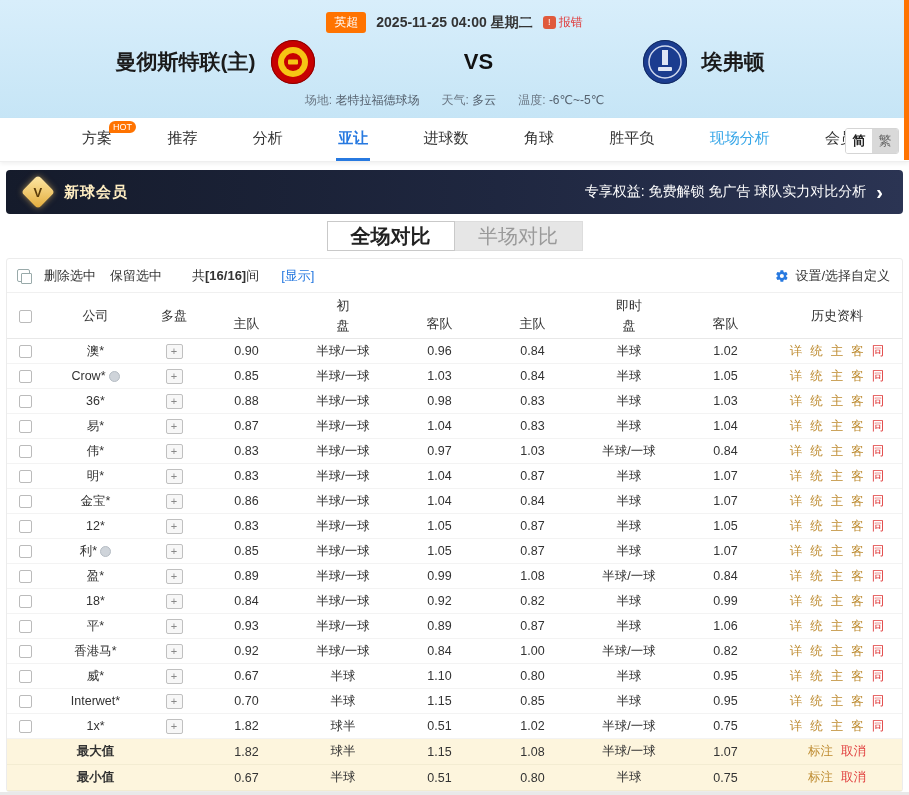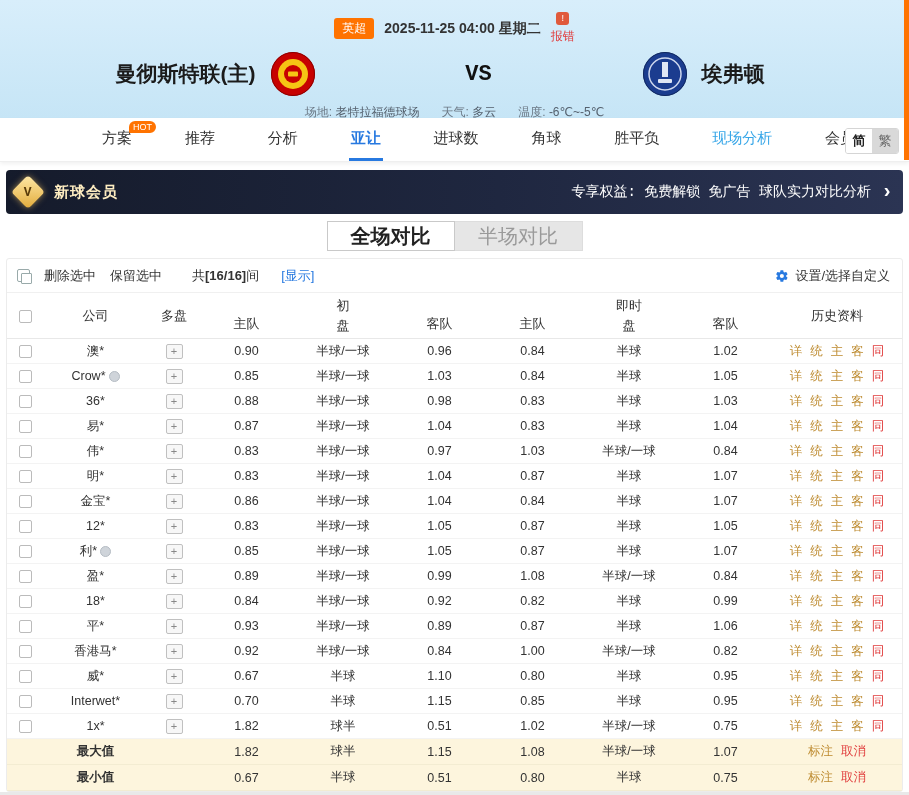--- a/index.html
+++ b/index.html
@@ -6,47 +6,47 @@
   html,body{width:909px;}
   body{height:795px;background:#e9e9e9;font-family:"Liberation Sans","DejaVu Sans",sans-serif;position:relative;overflow:hidden;}
   .page{background:#fff;min-height:789px;position:relative;}
   .edge-accent{position:absolute;right:0;top:0;width:5px;height:160px;background:#ff7300;z-index:9;}
 
   
   .header{height:118px;background:linear-gradient(180deg,#d8eefb,#c6e5f6);position:relative;}
   .header-top{display:flex;justify-content:center;align-items:center;gap:10px;padding-top:12px;}
   .league-badge{background:#ff7300;color:#fff;font-size:12px;padding:2px 8px;border-radius:3px;}
   .match-datetime{font-size:14px;color:#333;font-weight:bold;}
-  .report-error{color:#e03c3c;font-size:12px;display:flex;align-items:center;gap:3px;cursor:pointer;flex-direction:column;}
+  .report-error{color:#e03c3c;font-size:12px;display:flex;align-items:center;gap:3px;cursor:pointer;}
   .err-icon{width:13px;height:13px;background:#e05a3c;border-radius:3px;color:#fff;font-size:9px;line-height:13px;text-align:center;display:inline-block;}
   .err-icon::before{content:"!";}
   .teams-row{display:grid;grid-template-columns:1fr 86px 1fr;align-items:center;margin-top:4px;height:50px;margin-left:48px;}
   .team{display:flex;align-items:center;gap:14px;}
   .team.home{justify-content:flex-end;padding-right:120px;}
   .team.away{justify-content:flex-start;padding-left:120px;}
   .team-name{font-size:21px;font-weight:bold;color:#1b1b1b;}
-  .vs{font-size:22px;font-weight:bold;color:#111;text-align:center;font-family:Liberation Mono, monospace;}
+  .vs{font-size:22px;font-weight:bold;color:#111;text-align:center;}
   .crest{display:inline-flex;width:46px;height:46px;}
   .match-info{display:flex;justify-content:center;gap:22px;font-size:12px;color:#55616e;margin-top:5px;}
   .info-label{color:#6b7885;}
 
   
   .nav{height:44px;background:#fff;position:relative;border-bottom:1px solid #efefef;box-shadow:0 2px 4px rgba(0,0,0,.06);}
-  .nav-items{height:100%;display:flex;justify-content:space-between;align-items:stretch;padding:0 52px 0 80px;margin-left:20px;}
+  .nav-items{height:100%;display:flex;justify-content:space-between;align-items:stretch;padding:0 52px 0 80px;}
   .nav-item{display:flex;align-items:center;position:relative;font-size:15px;color:#333;cursor:pointer;border-bottom:3px solid transparent;padding:0 2px;}
   .nav-item.active{color:#2779e0;font-weight:bold;border-bottom-color:#2779e0;}
   .nav-item.highlight{color:#36a6e8;}
   .hot-badge{position:absolute;top:3px;right:-22px;background:#ff7300;color:#fff;font-size:9px;font-weight:normal;padding:1px 4px;border-radius:6px 6px 6px 1px;}
   .lang-toggle{position:absolute;right:10px;top:10px;display:flex;border:1px solid #d5d5d5;border-radius:3px;overflow:hidden;z-index:10;}
   .lang{width:26px;height:24px;line-height:24px;text-align:center;font-size:13px;cursor:pointer;}
   .lang.active{background:#fff;color:#222;font-weight:bold;}
   .lang.inactive{background:#d9d9d9;color:#666;}
 
   
-  .banner{margin:8px 6px 0;height:44px;background:linear-gradient(90deg,#151b2b,#1f2740 55%,#2b3453);border-radius:4px;display:flex;align-items:center;justify-content:space-between;padding:0 10px;font-family:Liberation Mono, monospace;}
+  .banner{margin:8px 6px 0;height:44px;background:linear-gradient(90deg,#151b2b,#1f2740 55%,#2b3453);border-radius:4px;display:flex;align-items:center;justify-content:space-between;padding:0 20px;}
   .banner-left{display:flex;align-items:center;gap:14px;}
   .v-logo{width:24px;height:24px;background:linear-gradient(135deg,#ffe9a8,#e2ab3a);transform:rotate(45deg);border-radius:4px;display:flex;align-items:center;justify-content:center;box-shadow:0 0 6px rgba(240,193,99,.6);}
   .v-logo::before{content:"V";transform:rotate(-45deg);font-weight:bold;color:#5a3c0a;font-size:13px;}
   .banner-title{color:#ffeec2;font-size:15px;font-weight:bold;letter-spacing:1px;}
   .banner-right{display:flex;align-items:center;gap:10px;color:#fff;font-size:14px;cursor:pointer;}
   .banner-arrow{font-size:20px;font-weight:bold;line-height:1;}
 
   
   .filter-row{height:44px;display:flex;align-items:center;position:relative;padding:0 14px;background:#fff;}
   .filter-stats{display:flex;align-items:center;gap:6px;font-size:14px;color:#333;}

